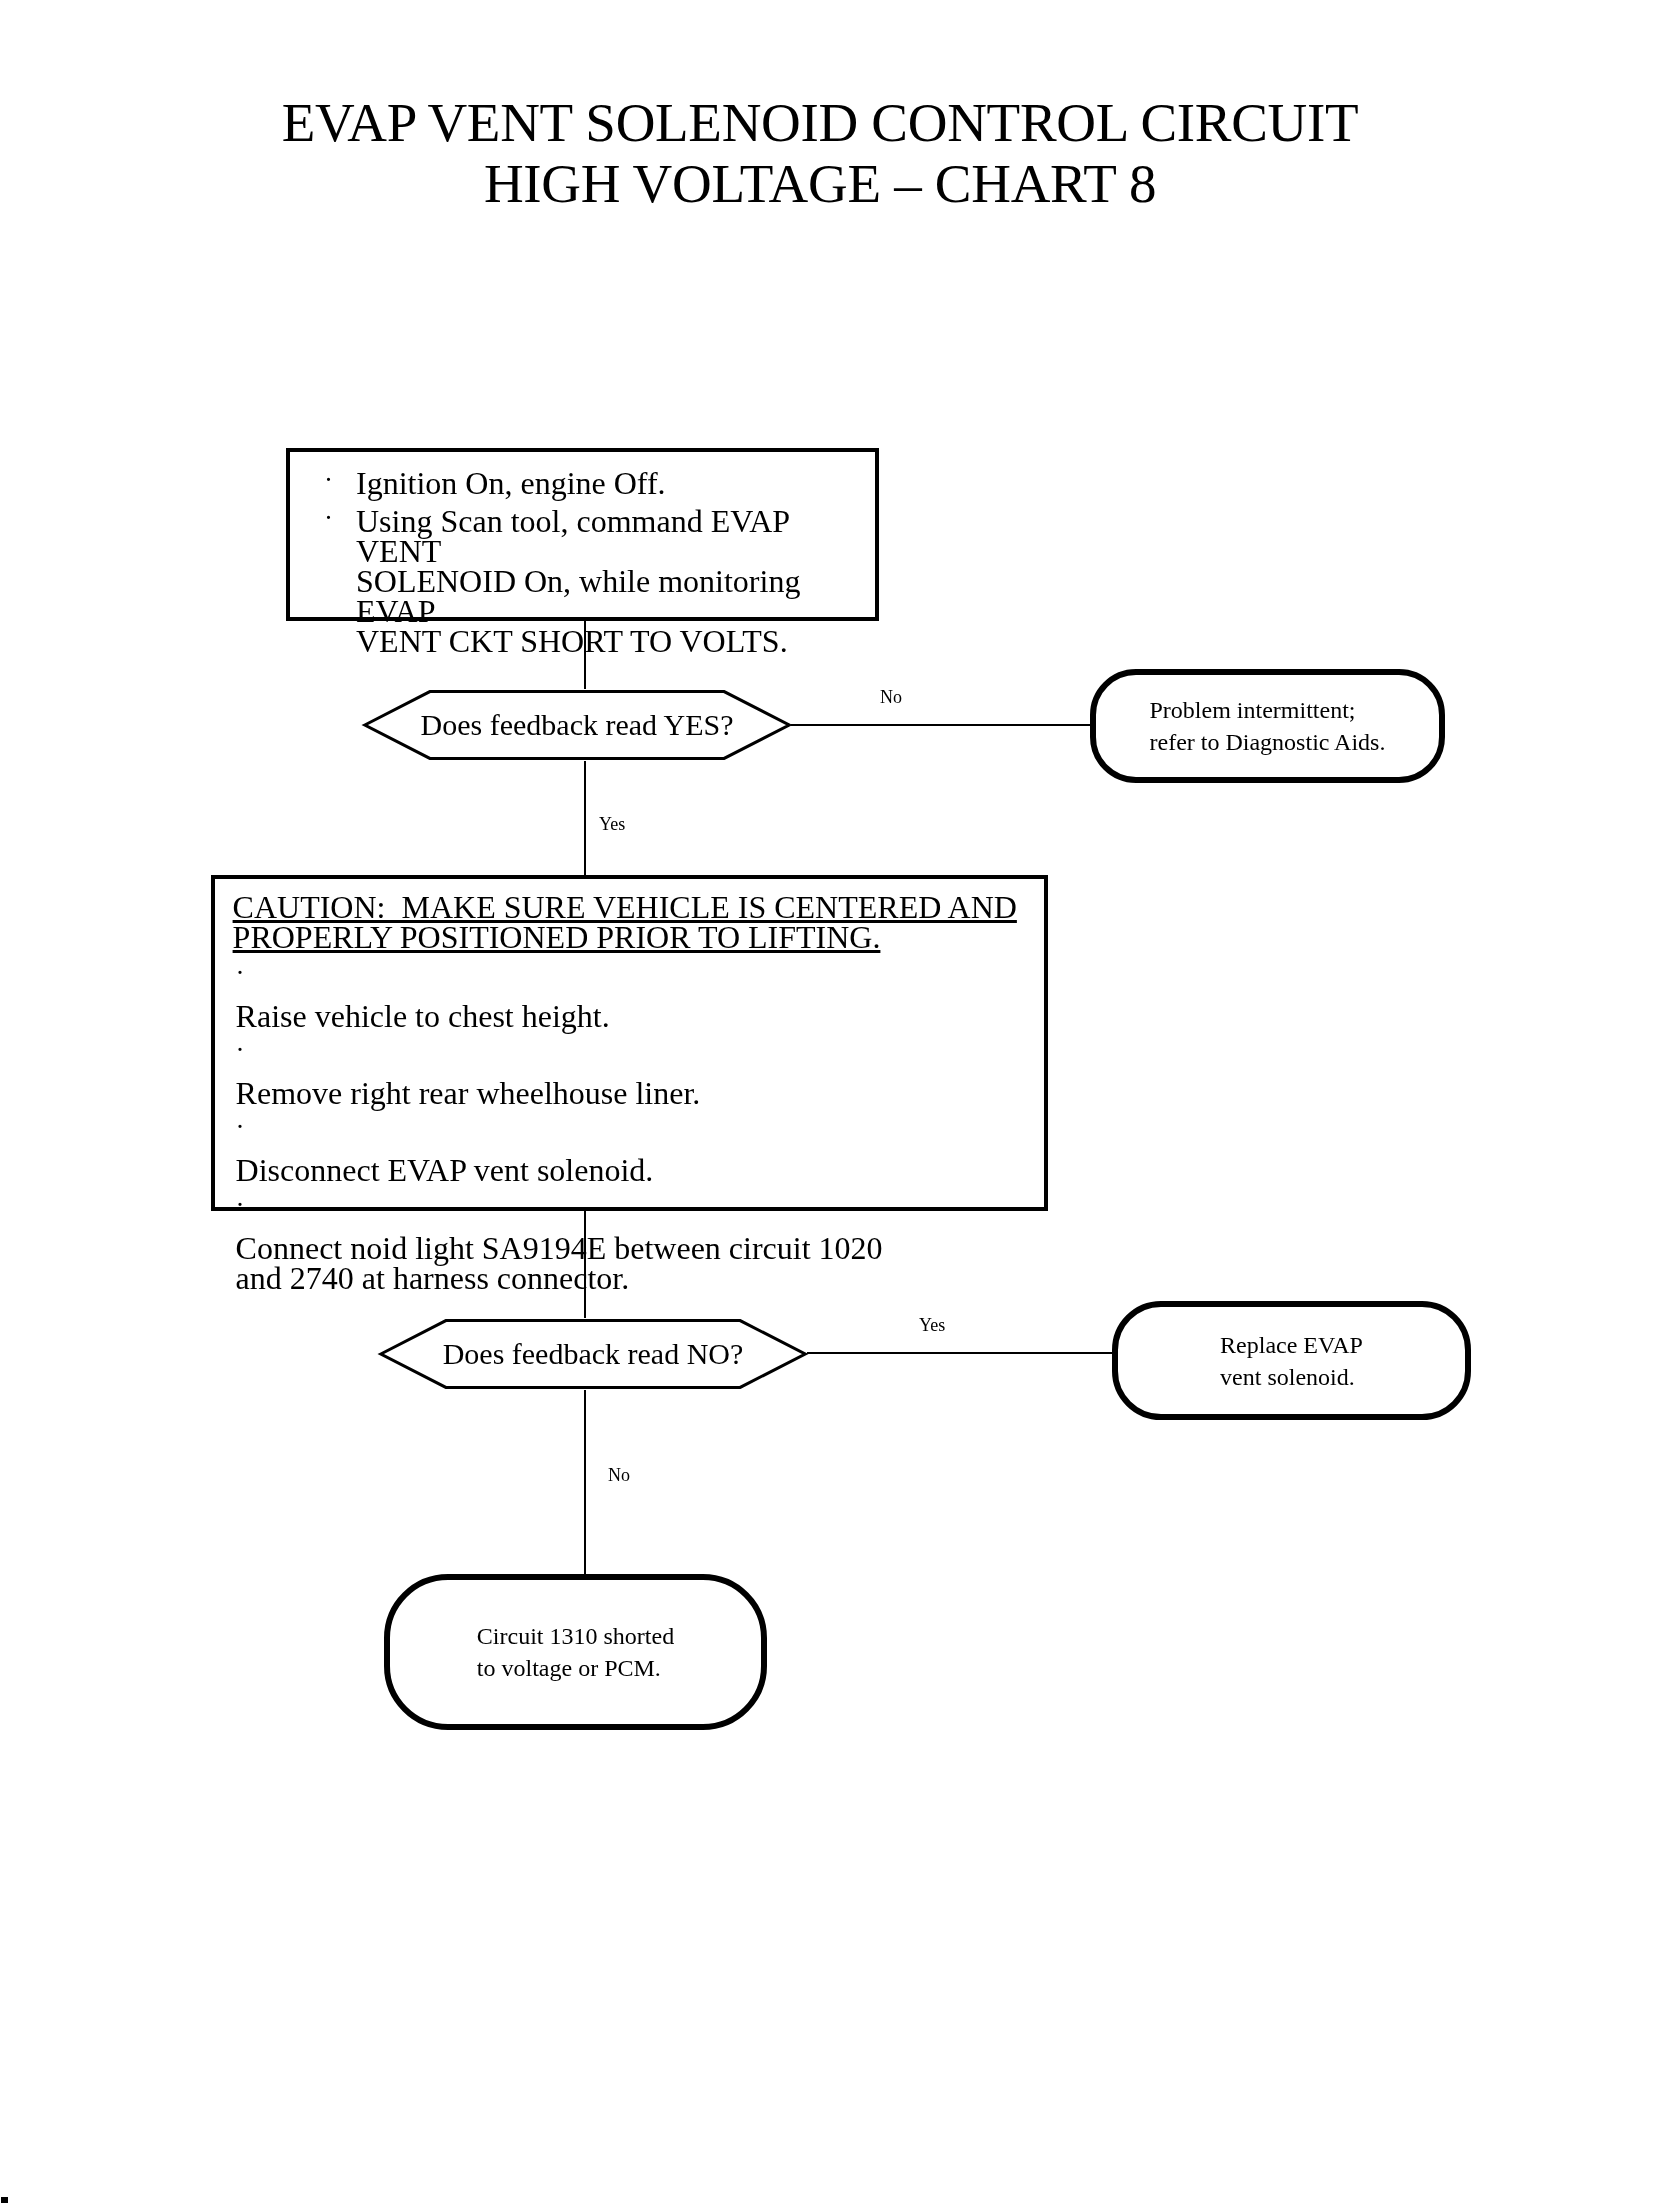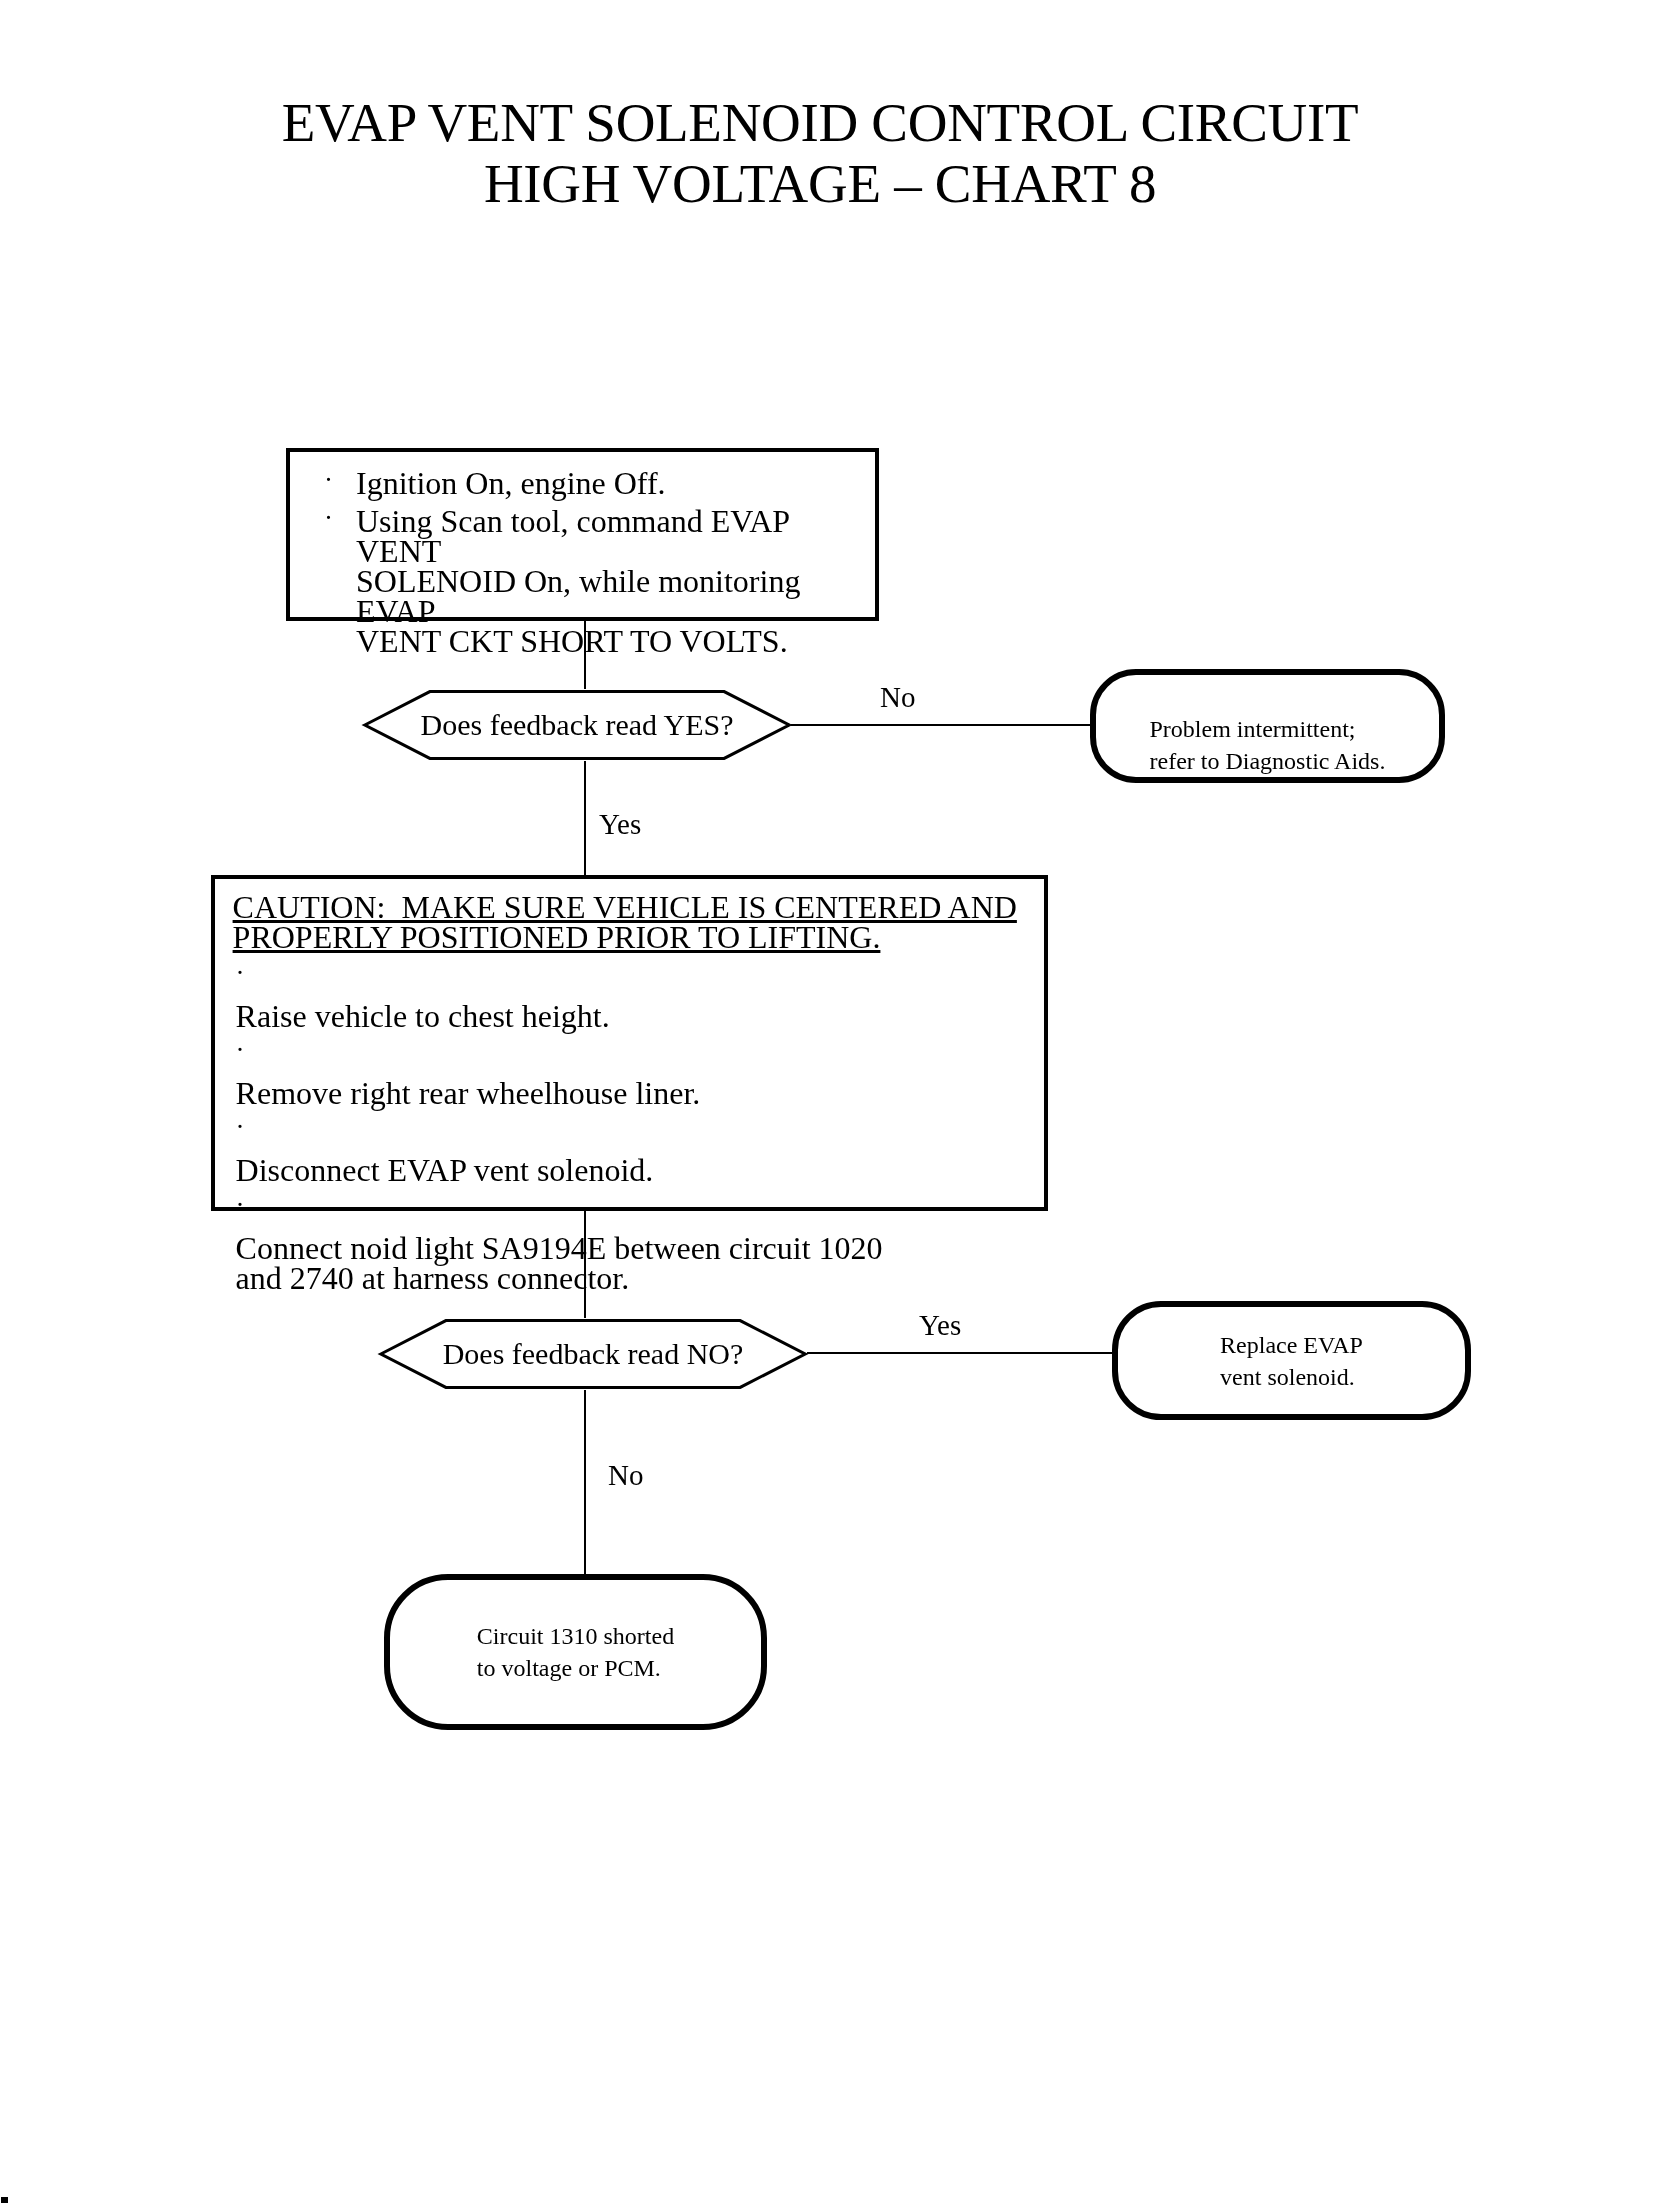--- a/index.html
+++ b/index.html
@@ -65,35 +65,35 @@
   .hex2 { left: 379px; top: 1318px; }
   .hex-wrap svg { position: absolute; left: 0; top: 0; width: 100%; height: 100%; overflow: visible; }
   .hex-wrap polygon { fill: #ffffff; stroke: #000000; stroke-width: 5; }
   .hex-label {
     position: absolute; left: 0; top: 0; width: 100%; height: 100%;
     display: flex; align-items: center; justify-content: center;
     font-size: 30px;
   }
 
   
-  .branch-label { position: absolute; font-size: 29px; line-height: 28px; }
+  .branch-label { position: absolute; font-size: 18px; line-height: 28px; }
   .label-no1  { left: 880px; top: 683px; }
   .label-yes1 { left: 599px;  top: 810px; }
   .label-yes2 { left: 919px; top: 1311px; }
   .label-no2  { left: 608px; top: 1461px; }
 
   
   .round-box {
     position: absolute;
     border: 6px solid #000;
     box-sizing: border-box;
     background: #fff;
     display: flex; align-items: center; justify-content: center;
   }
-  .round-intermittent { left: 1090px; top: 669px; width: 355px; height: 114px; border-radius: 46px; align-items: flex-end; }
+  .round-intermittent { left: 1090px; top: 669px; width: 355px; height: 114px; border-radius: 46px; }
   .round-replace      { left: 1112px; top: 1301px; width: 359px; height: 119px; border-radius: 49px; }
   .terminal-circuit   { left: 384px;  top: 1574px; width: 383px; height: 156px; border-radius: 64px; border-width: 6.7px; }
   .round-box .round-text { font-size: 24px; line-height: 32px; text-align: left; }
 
   
   .box-caution {
     position: absolute;
     left: 211px; top: 875px;
     width: 837px; height: 336px;
     border: 4.3px solid #000;

